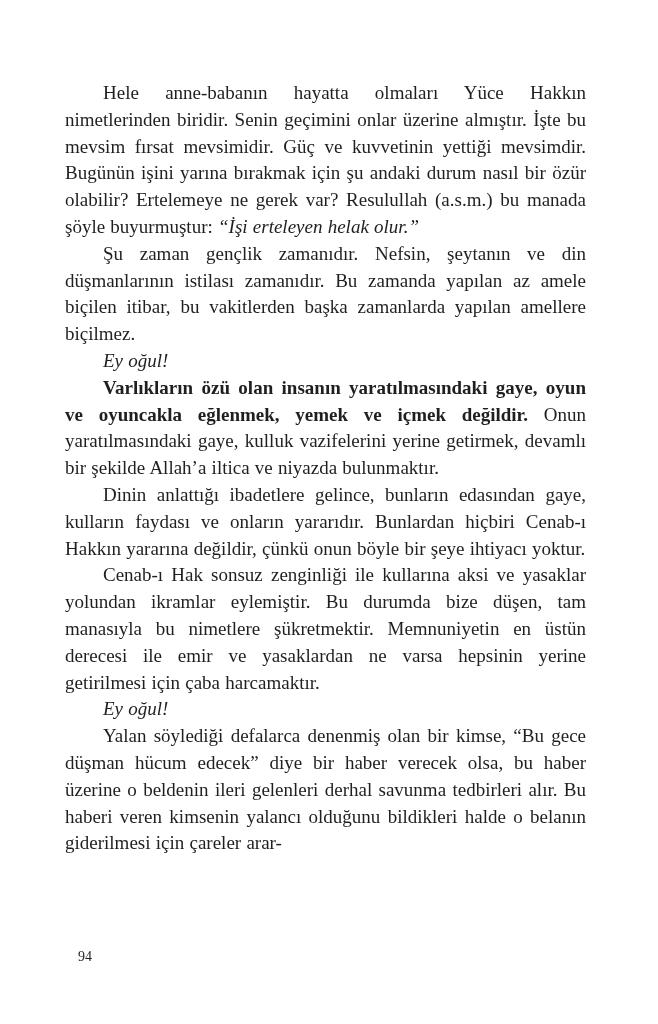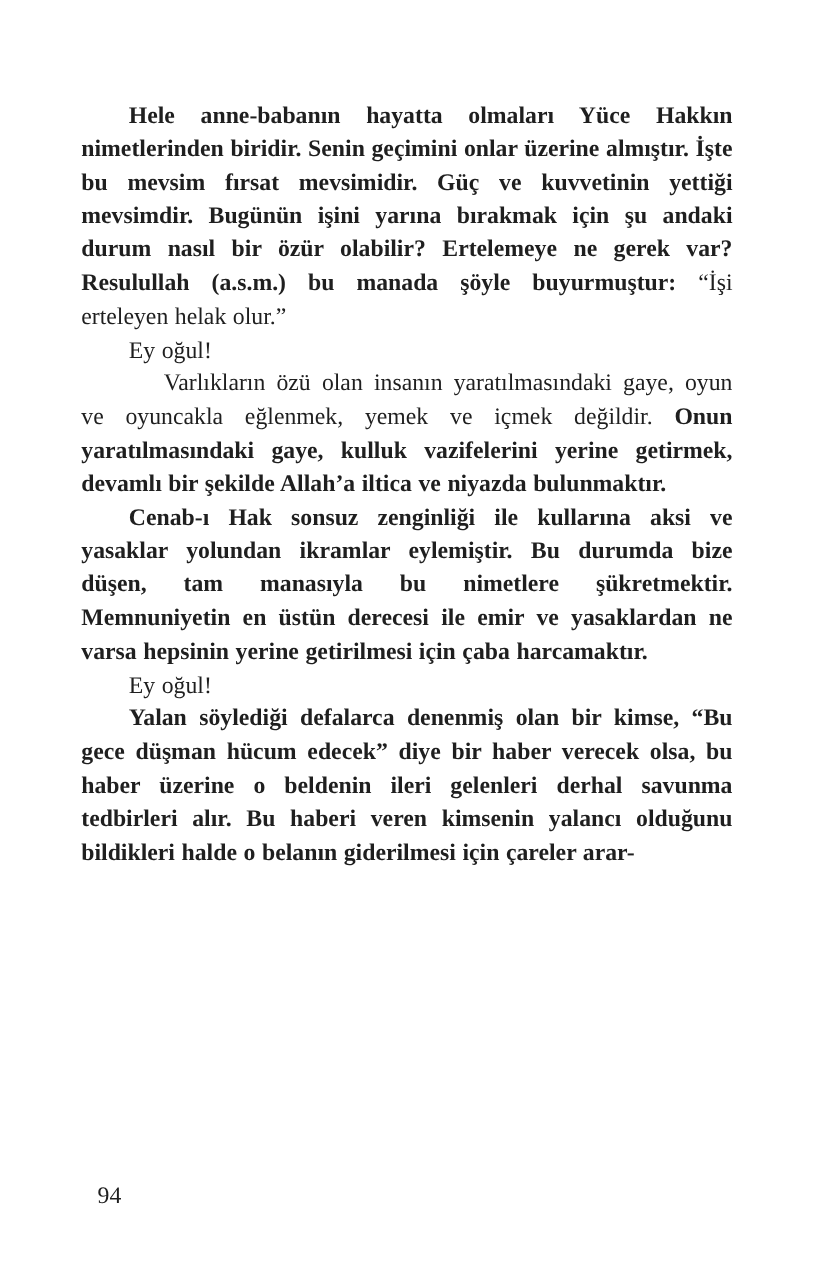--- a/index.html
+++ b/index.html
@@ -28,37 +28,39 @@
     width: 521px;
   }
   .para {
     margin: 0;
     text-indent: 38px;
     text-align: justify;
     font-size: 19px;
     line-height: 26.8px;
     word-spacing: 0.5px;
   }
-  .seg-normal { font-style: normal; font-weight: bold; margin-top: 27px; }
-  .seg-italic { font-weight: normal; }
-  .seg-bold   { font-style: normal; font-weight: normal; margin-left: 28px; }
+  .seg-normal { font-style: normal; font-weight: normal; margin-top: 27px; }
+  .seg-italic { font-style: italic; font-weight: normal; }
+  .seg-bold   { font-style: normal; font-weight: bold; }
   .page-number {
     position: absolute;
     left: 78px;
     top: 944px;
-    font-size: 19px;
+    font-size: 14px;
     line-height: 26px;
   }
 </style>
 </head>
 <body>
 
 <div class="book-page">
   <div class="body-text">
       <p class="para"><span class="seg-normal">Hele anne-babanın hayatta olmaları Yüce Hakkın nimetlerinden biridir. Senin geçimini onlar üzerine almıştır. İşte bu mevsim fırsat mevsimidir. Güç ve kuvvetinin yettiği mevsimdir. Bugünün işini yarına bırakmak için şu andaki durum nasıl bir özür olabilir? Ertelemeye ne gerek var? Resulullah (a.s.m.) bu manada şöyle buyurmuştur: </span><span class="seg-italic">“İşi erteleyen helak olur.”</span></p>
+      <p class="para"><span class="seg-normal">Şu zaman gençlik zamanıdır. Nefsin, şeytanın ve din düşmanlarının istilası zamanıdır. Bu zamanda yapılan az amele biçilen itibar, bu vakitlerden başka zamanlarda yapılan amellere biçilmez.</span></p>
       <p class="para"><span class="seg-italic">Ey oğul!</span></p>
       <p class="para"><span class="seg-bold">Varlıkların özü olan insanın yaratılmasındaki gaye, oyun ve oyuncakla eğlenmek, yemek ve içmek değildir.</span><span class="seg-normal"> Onun yaratılmasındaki gaye, kulluk vazifelerini yerine getirmek, devamlı bir şekilde Allah’a iltica ve niyazda bulunmaktır.</span></p>
+      <p class="para"><span class="seg-normal">Dinin anlattığı ibadetlere gelince, bunların edasından gaye, kulların faydası ve onların yararıdır. Bunlardan hiçbiri Cenab-ı Hakkın yararına değildir, çünkü onun böyle bir şeye ihtiyacı yoktur.</span></p>
       <p class="para"><span class="seg-normal">Cenab-ı Hak sonsuz zenginliği ile kullarına aksi ve yasaklar yolundan ikramlar eylemiştir. Bu durumda bize düşen, tam manasıyla bu nimetlere şükretmektir. Memnuniyetin en üstün derecesi ile emir ve yasaklardan ne varsa hepsinin yerine getirilmesi için çaba harcamaktır.</span></p>
       <p class="para"><span class="seg-italic">Ey oğul!</span></p>
       <p class="para"><span class="seg-normal">Yalan söylediği defalarca denenmiş olan bir kimse, “Bu gece düşman hücum edecek” diye bir haber verecek olsa, bu haber üzerine o beldenin ileri gelenleri derhal savunma tedbirleri alır. Bu haberi veren kimsenin yalancı olduğunu bildikleri halde o belanın giderilmesi için çareler arar-</span></p>
     </div>
   <div class="page-number">94</div>
 </div>
 
 </body></html>

